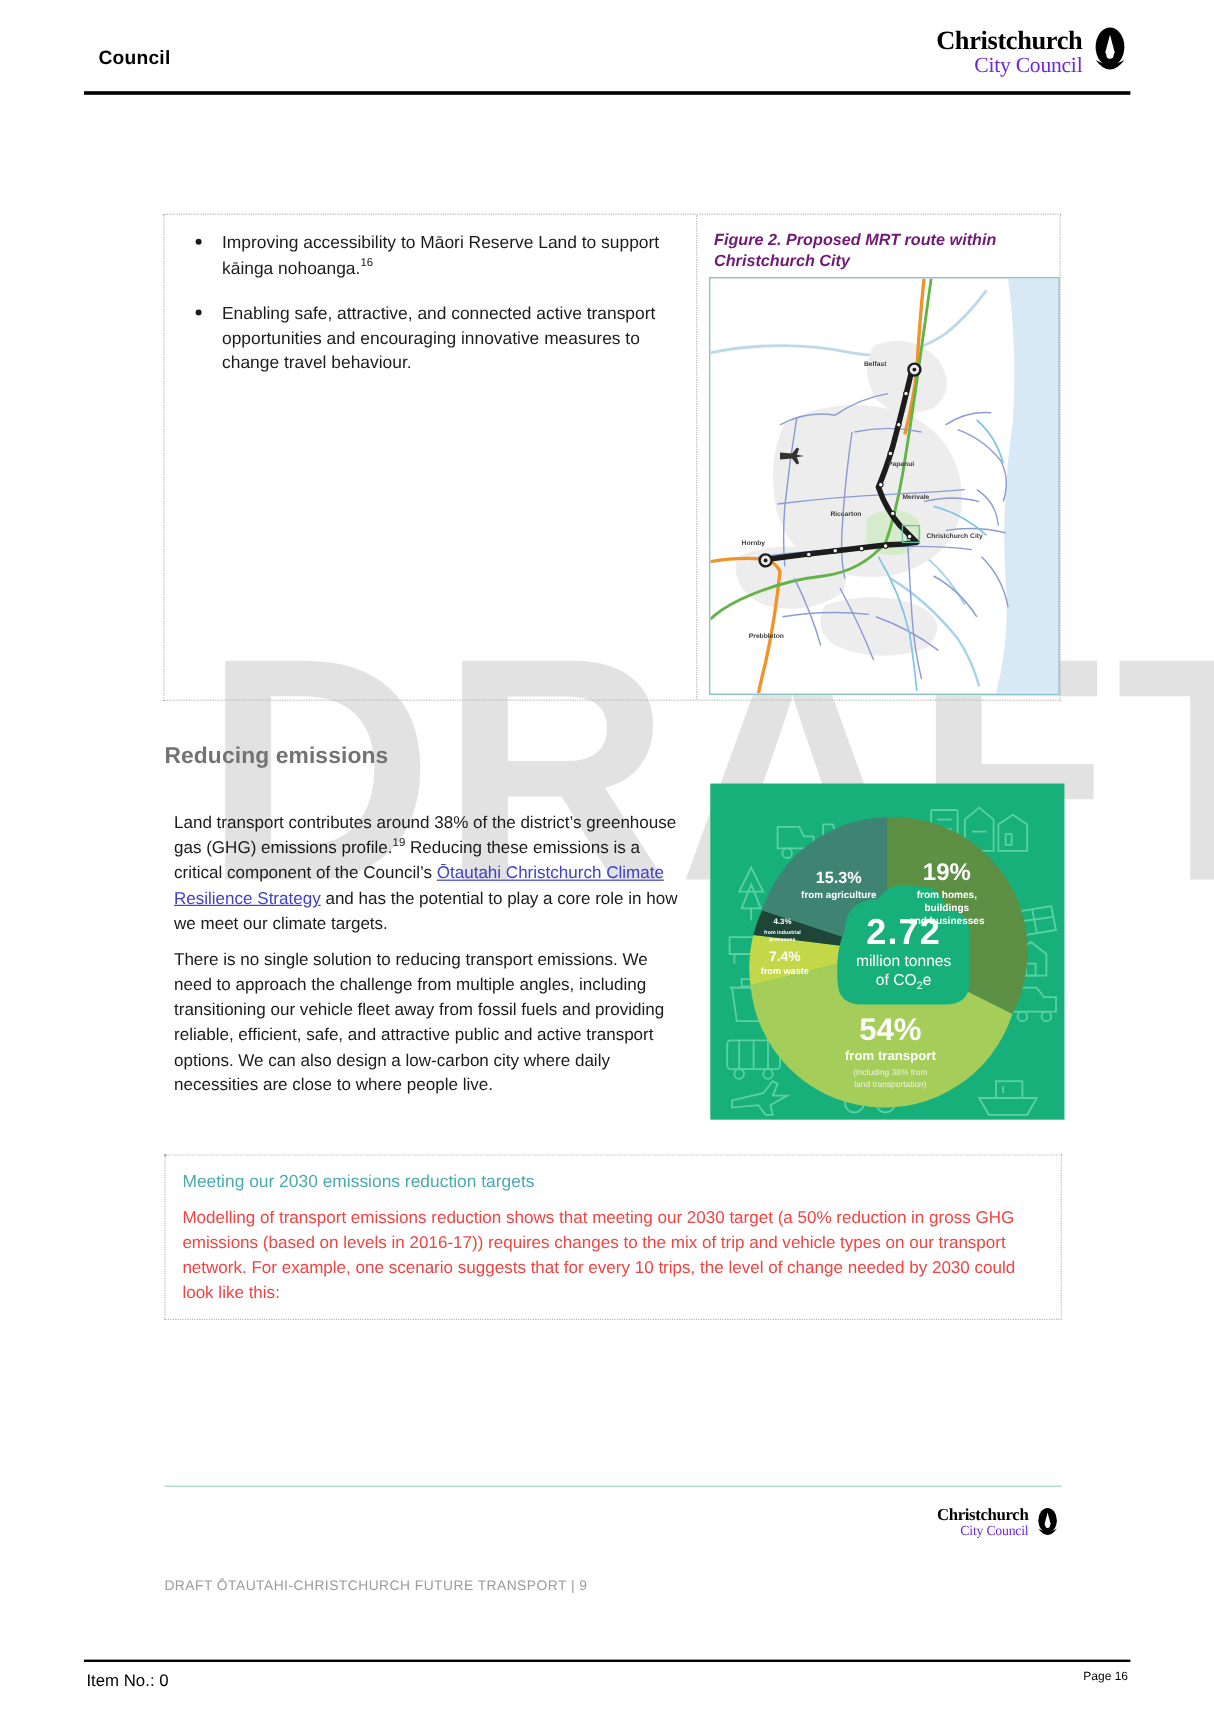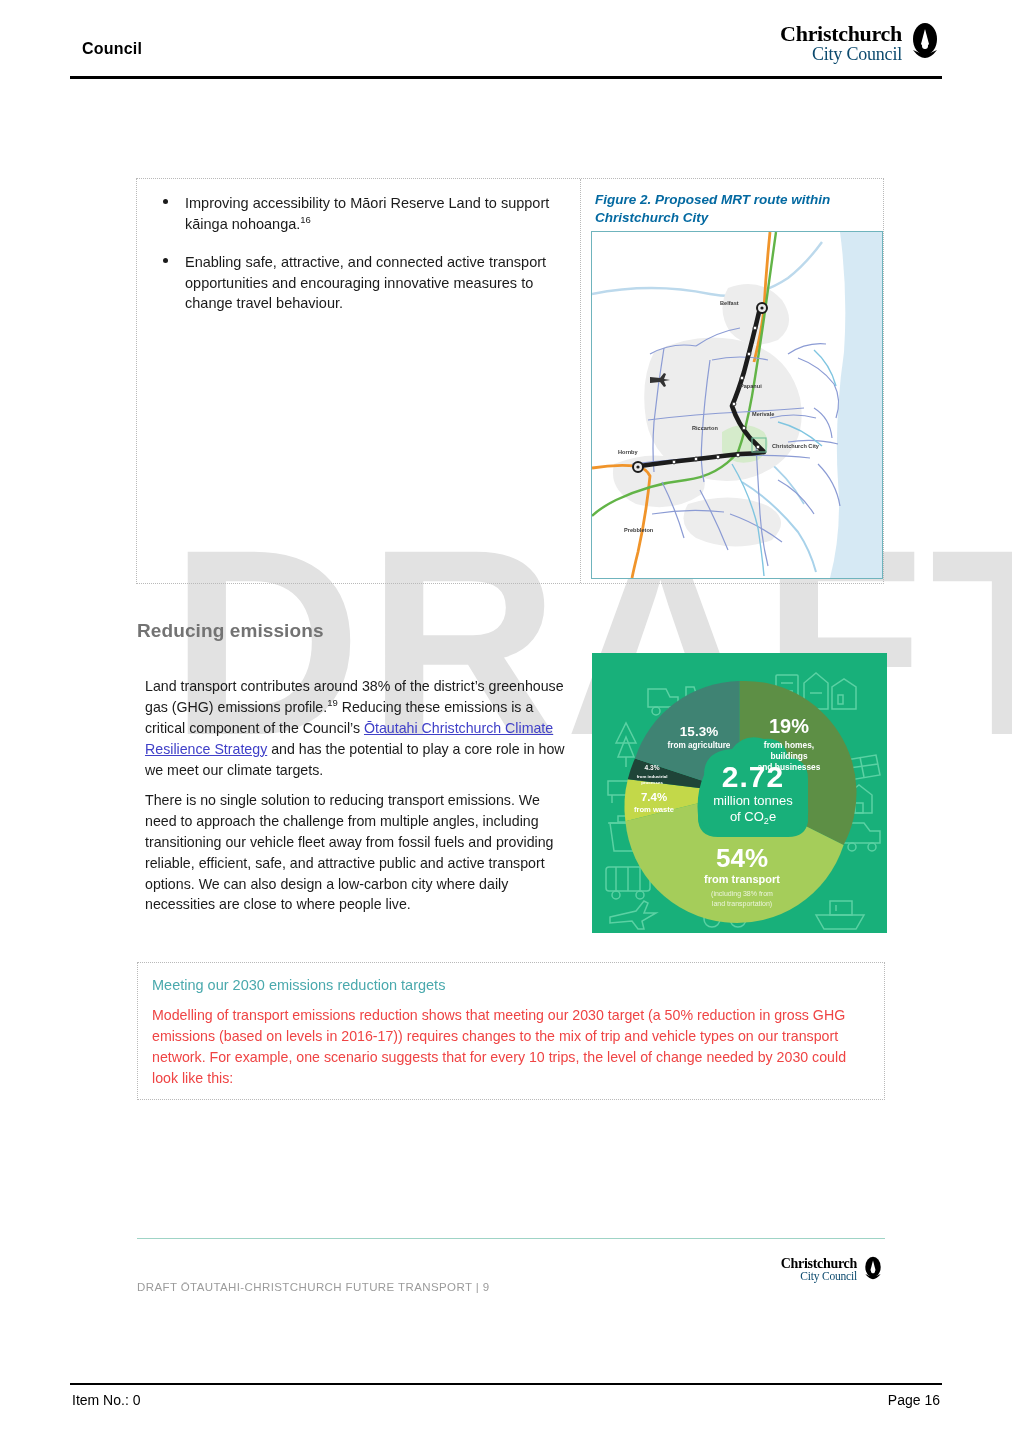--- a/index.html
+++ b/index.html
@@ -51,21 +51,21 @@
   }
   .logo-words .l1 {
     font-size: 22px;
     font-weight: bold;
     color: #000;
     letter-spacing: -0.3px;
     display: block;
   }
   .logo-words .l2 {
     font-size: 18px;
-    color: #0c4a6e;
+    color: #6d28d9;
     letter-spacing: -0.2px;
     display: block;
   }
   .logo-mark {
     width: 34px;
     height: 42px;
     position: relative;
   }
   #header-rule {
     position: absolute;
@@ -162,21 +162,21 @@
     height: 100%;
   }
   #figure-caption {
     position: absolute;
     left: 14px;
     top: 12px;
     width: 268px;
     font-size: 13.5px;
     font-style: italic;
     font-weight: bold;
-    color: #0369a1;
+    color: #701a75;
     line-height: 1.32;
   }
   #map-frame {
     position: absolute;
     left: 10px;
     top: 52px;
     width: 292px;
     height: 348px;
     border: 1px solid #6fb4bd;
     background: #ffffff;
@@ -260,21 +260,21 @@
     position: absolute;
     left: 137px;
     top: 1238px;
     width: 748px;
     height: 1px;
     background: #9fd4c6;
   }
   #footer-text {
     position: absolute;
     left: 137px;
-    top: 1281px;
+    top: 1316px;
     font-size: 11.5px;
     color: #9b9b9b;
     letter-spacing: 0.4px;
     text-align: center;
   }
   #footer-logo {
     position: absolute;
     right: 128px;
     top: 1256px;
     display: flex;
@@ -298,21 +298,21 @@
     position: absolute;
     left: 72px;
     top: 1392px;
     font-size: 14px;
     color: #000;
   }
   #page-no {
     position: absolute;
     right: 72px;
     top: 1392px;
-    font-size: 14px;
+    font-size: 10px;
     color: #000;
     padding-left: 41px;
   }
 </style>
 </head>
 <body>
 
 <div id="page">
 
   <div id="draft-watermark">DRAFT</div>

